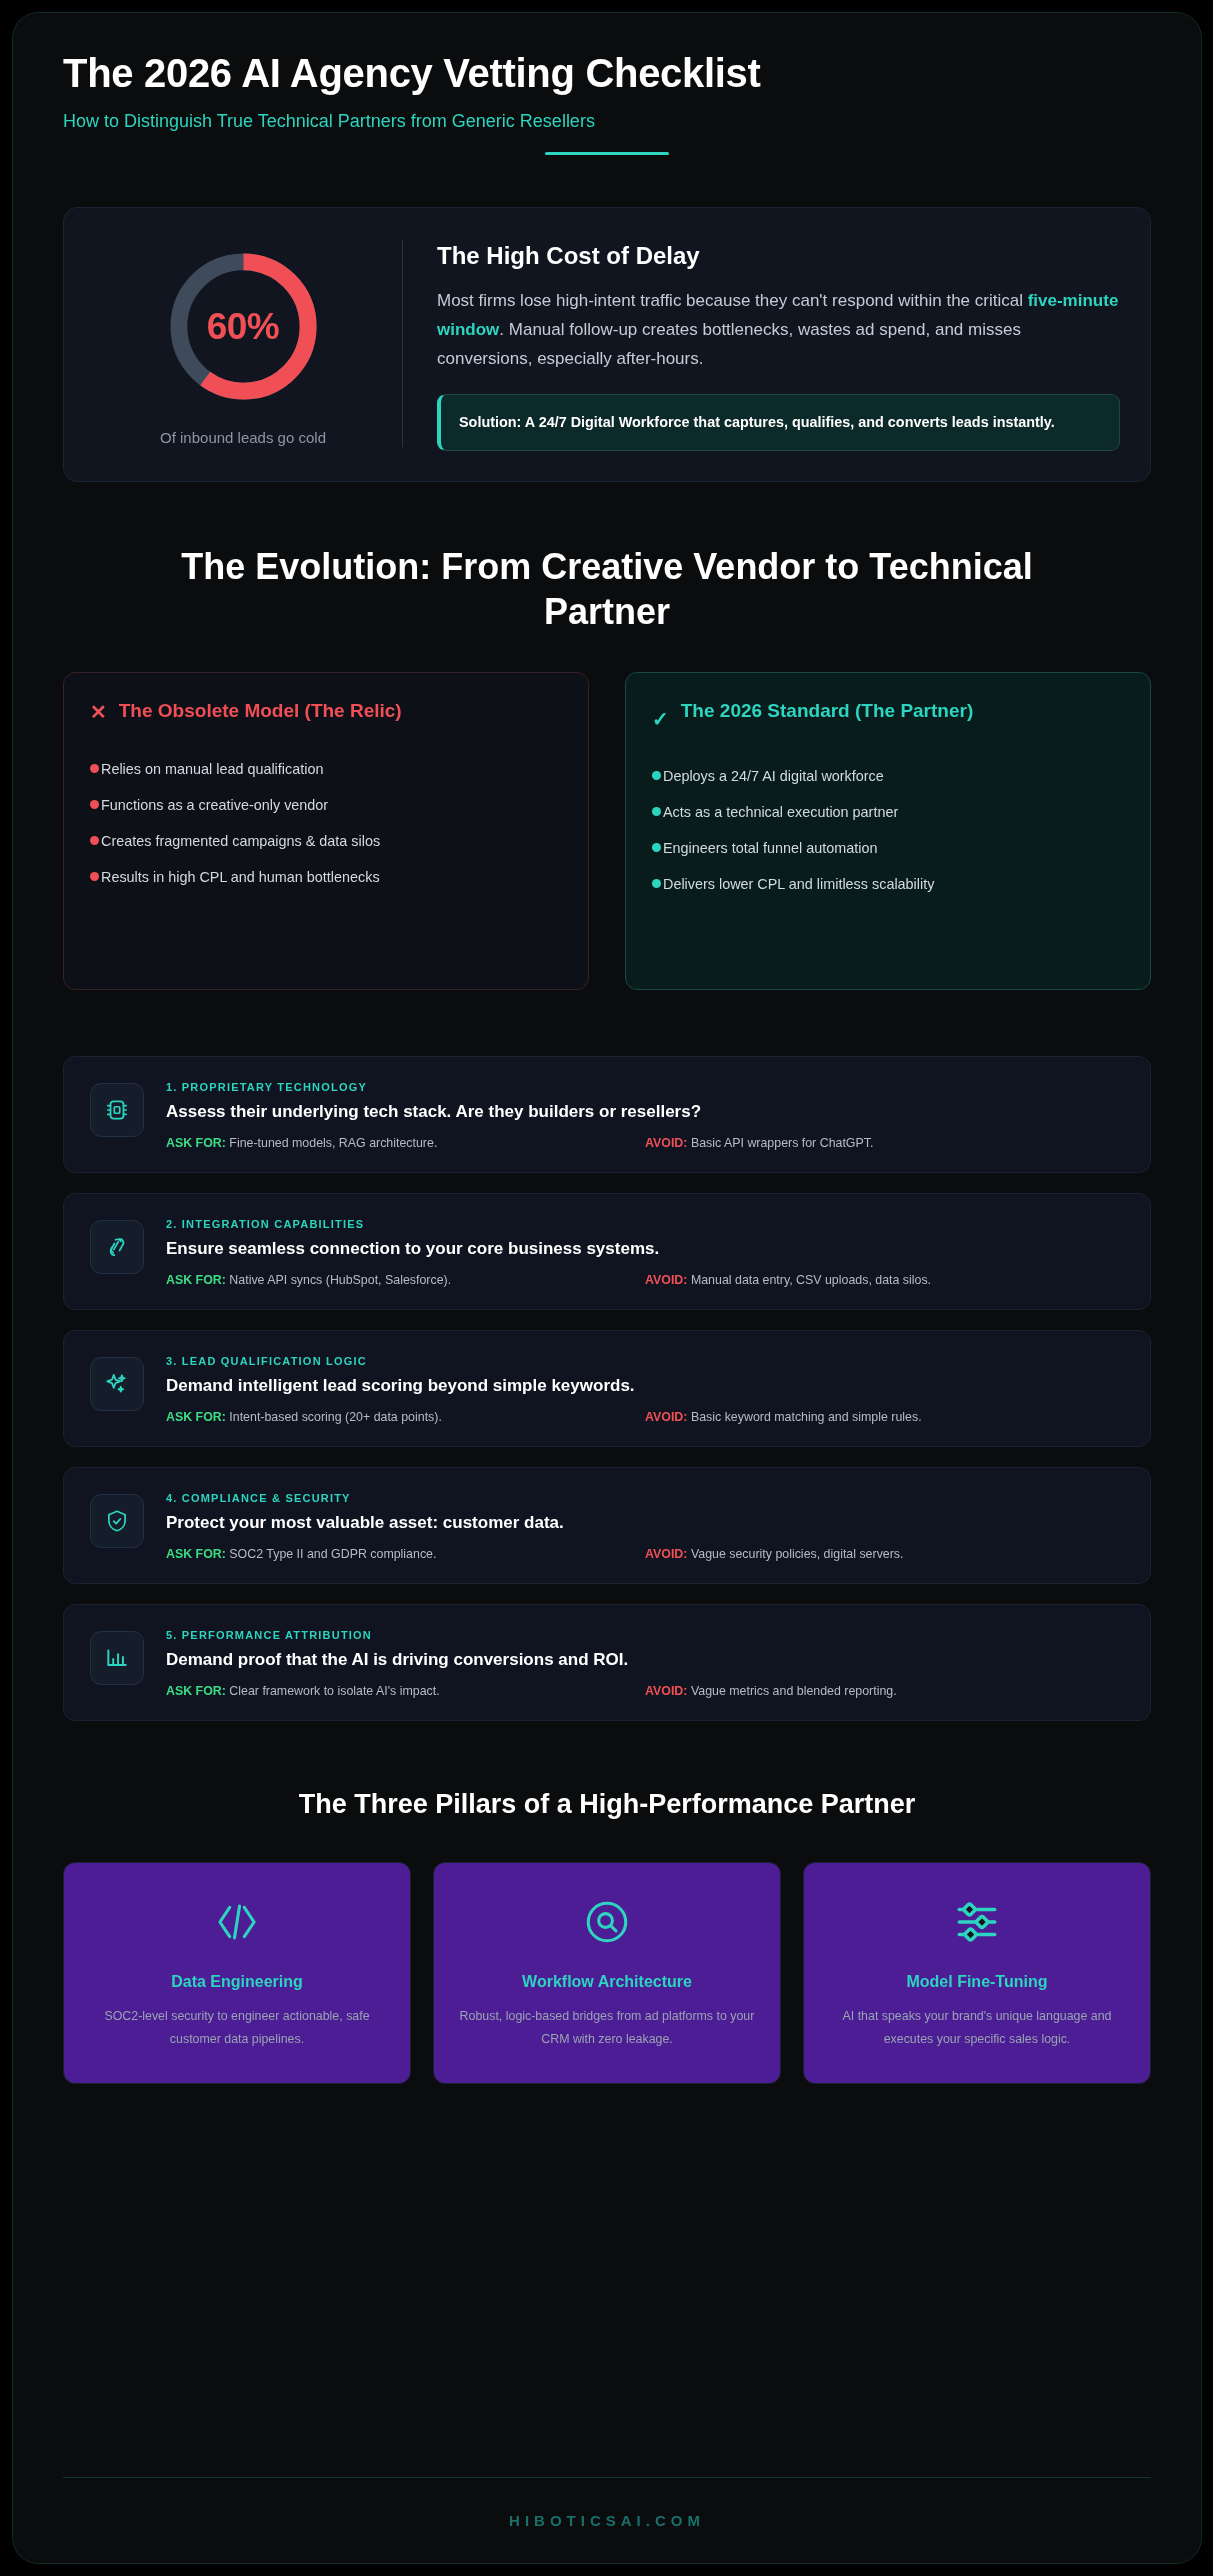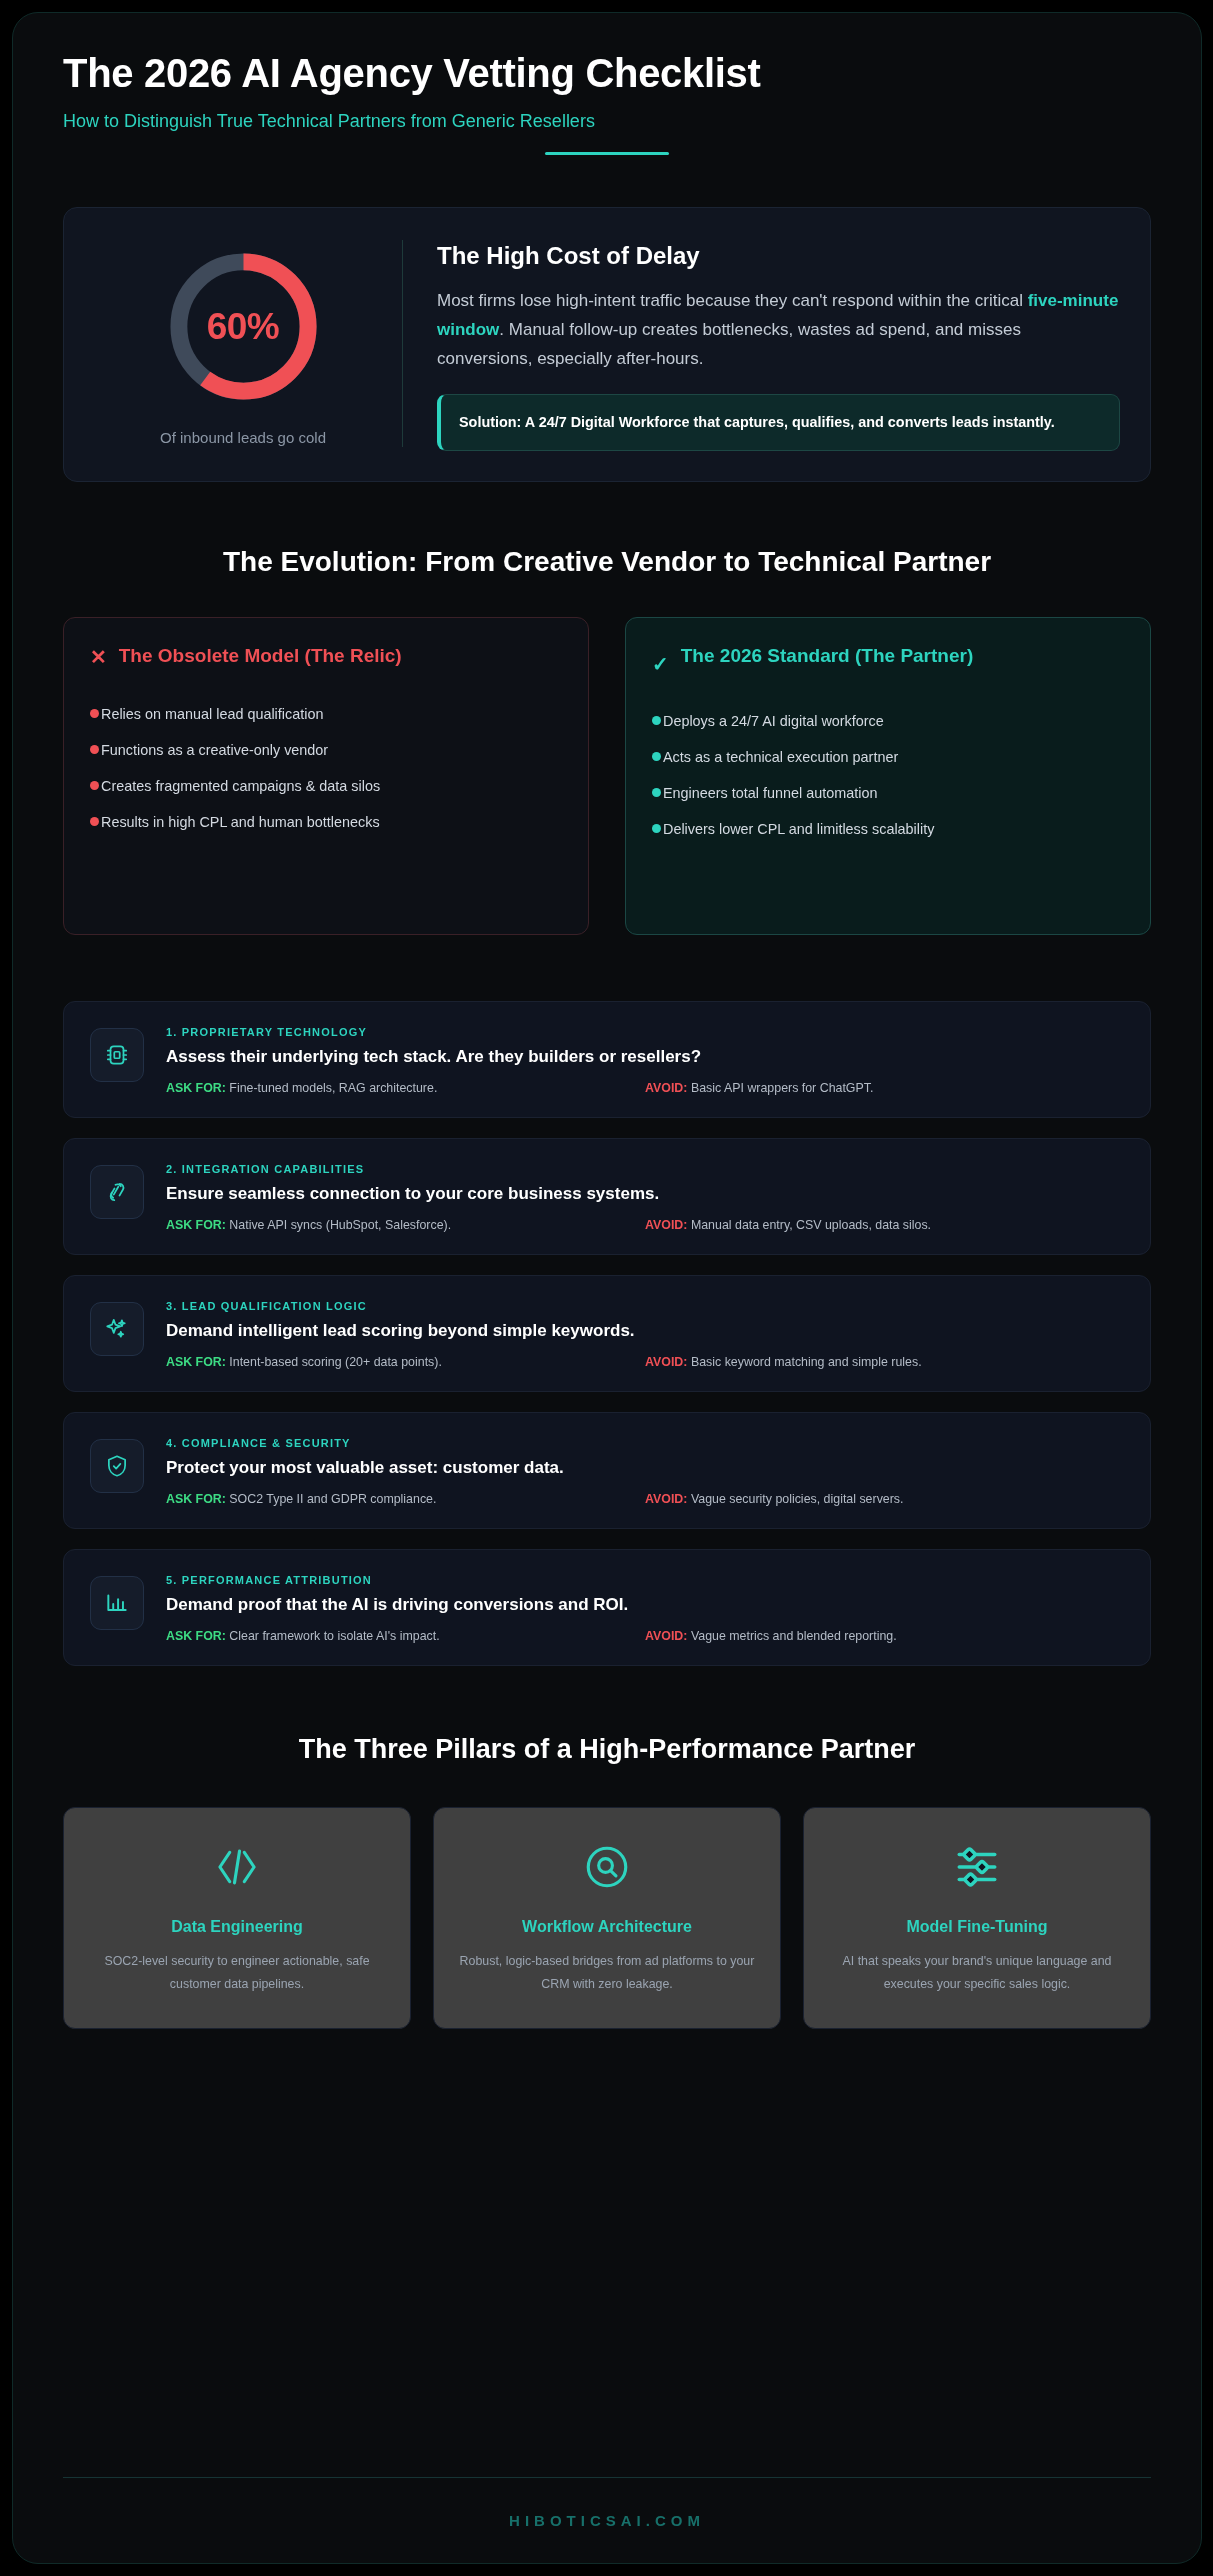--- a/index.html
+++ b/index.html
@@ -128,21 +128,21 @@
     padding: 16px 18px;
     font-size: 14.4px;
     line-height: 1.6;
     color: #ffffff;
     font-weight: 700;
   }
 
   
   .section-heading {
     text-align: center;
-    font-size: 28px;
+    font-size: 36px;
     font-weight: 700;
     color: #ffffff;
     line-height: 1.25;
     margin-top: 62px;
     padding: 0 90px;
   }
 
   .compare-row {
     display: flex;
     gap: 36px;
@@ -242,21 +242,21 @@
   .pillars-heading {
     text-align: center;
     font-size: 27px;
     font-weight: 700;
     color: #ffffff;
     margin-top: 68px;
   }
   .pillars-row { display: flex; gap: 22px; margin-top: 42px; }
   .pillar {
     flex: 1;
-    background: #404040;
+    background: #4c1d95;
     border: 1px solid #1a2130;
     border-radius: 12px;
     padding: 34px 22px 32px 22px;
     text-align: center;
   }
   .pillar .picon { color: #2dd4bf; display: flex; justify-content: center; }
   .pillar h3 {
     font-size: 16px;
     font-weight: 700;
     color: #2dd4bf;

